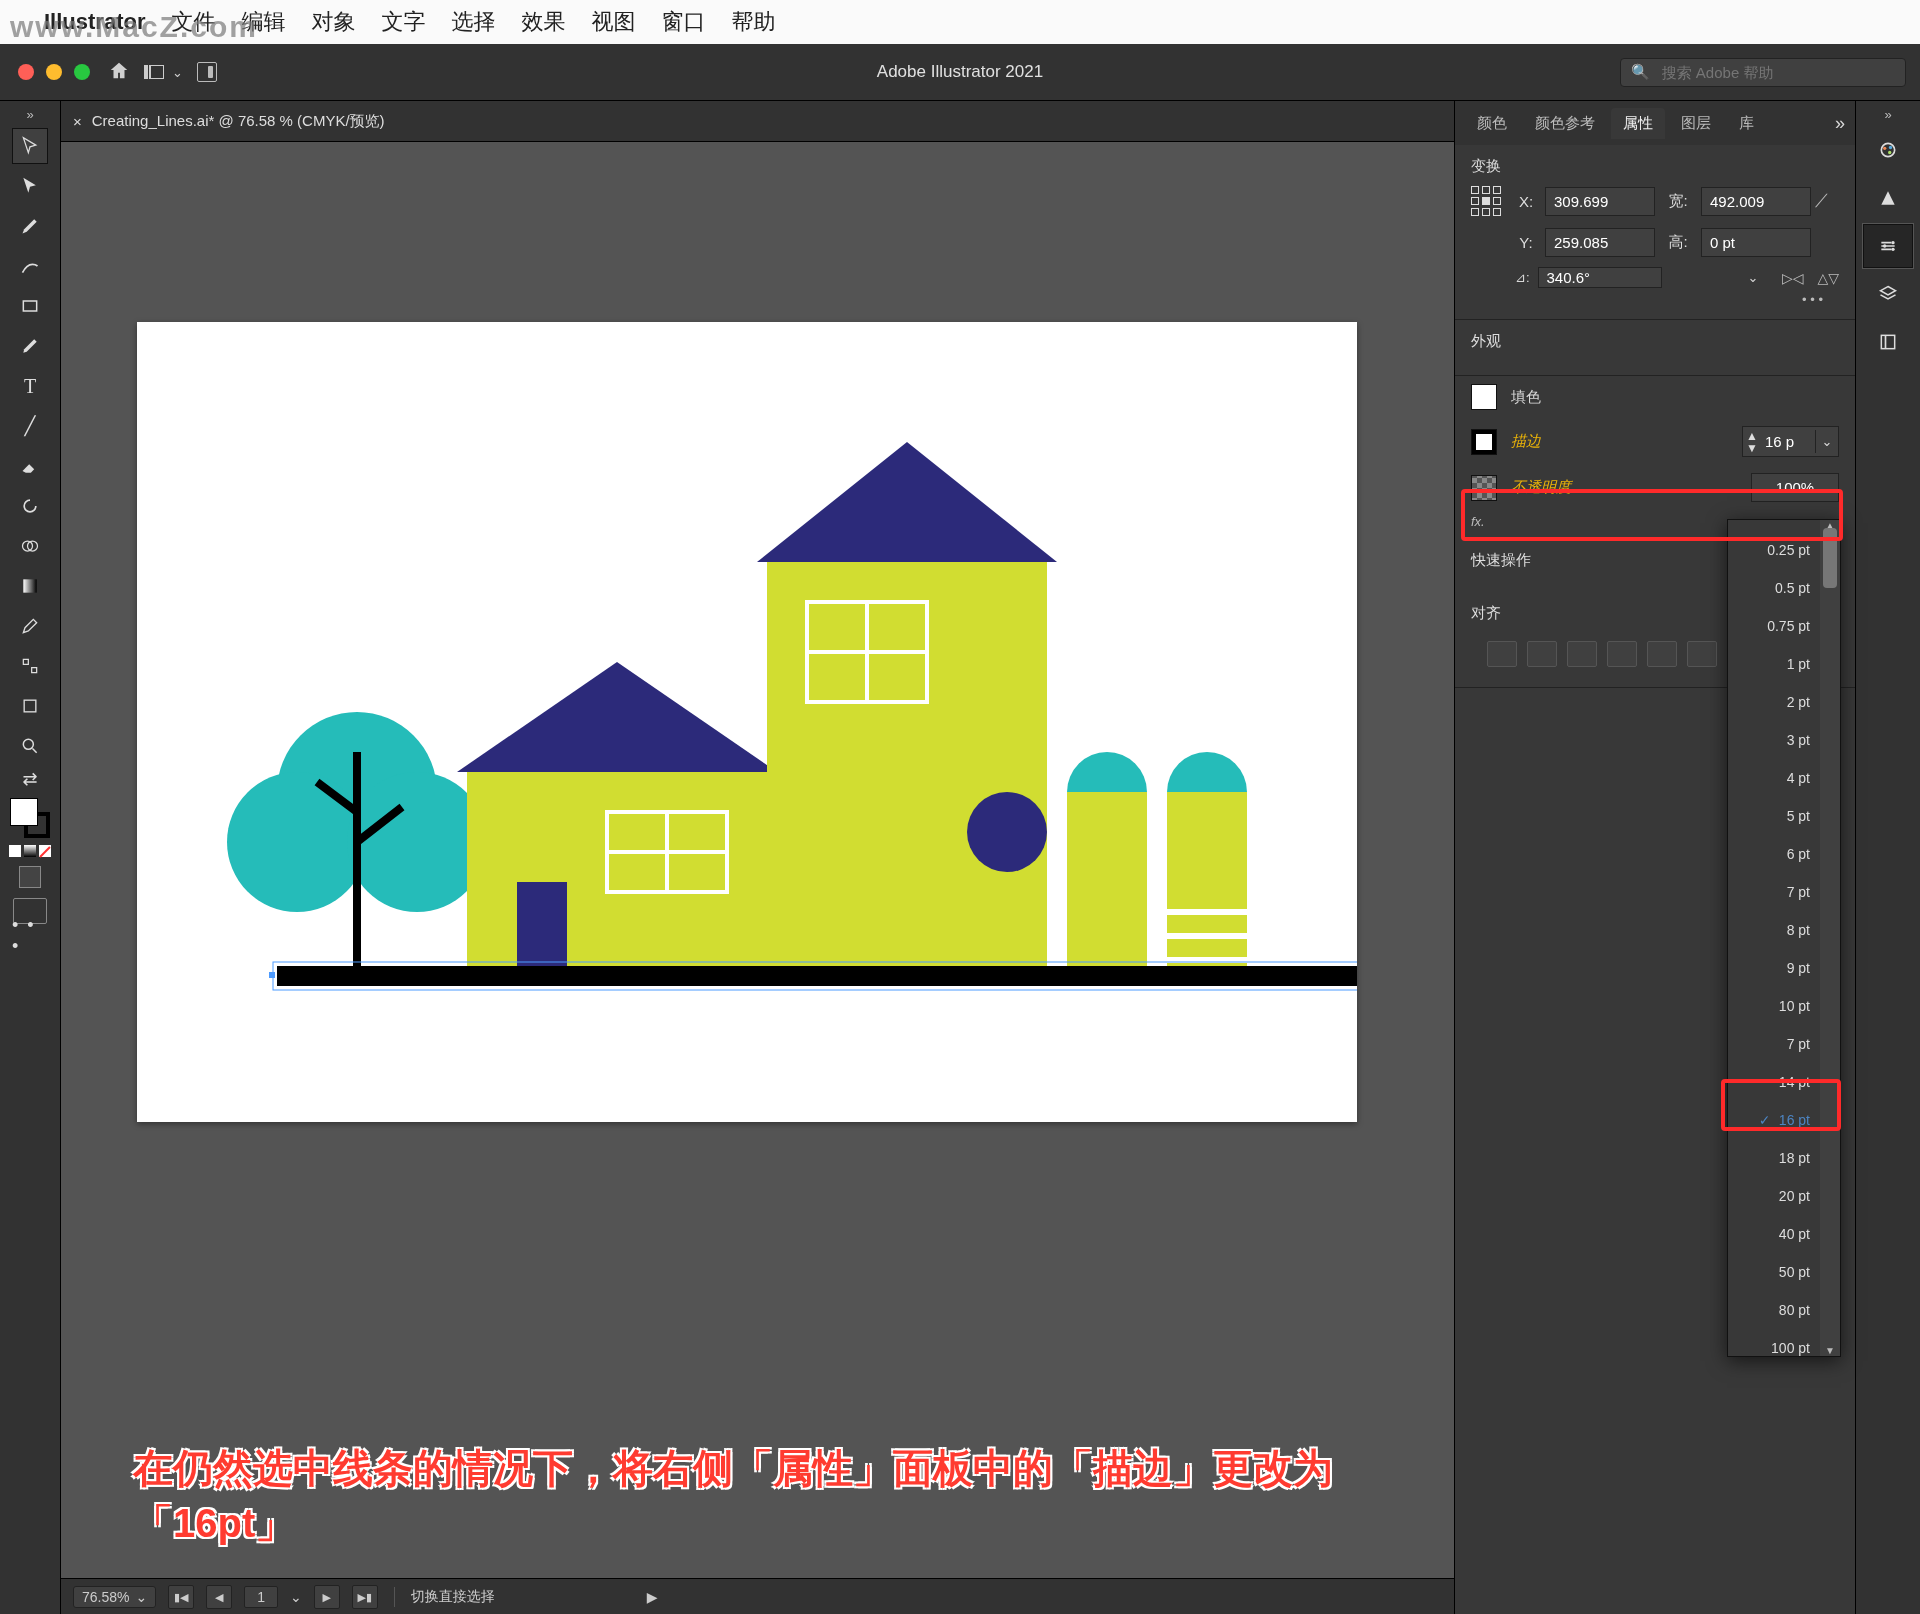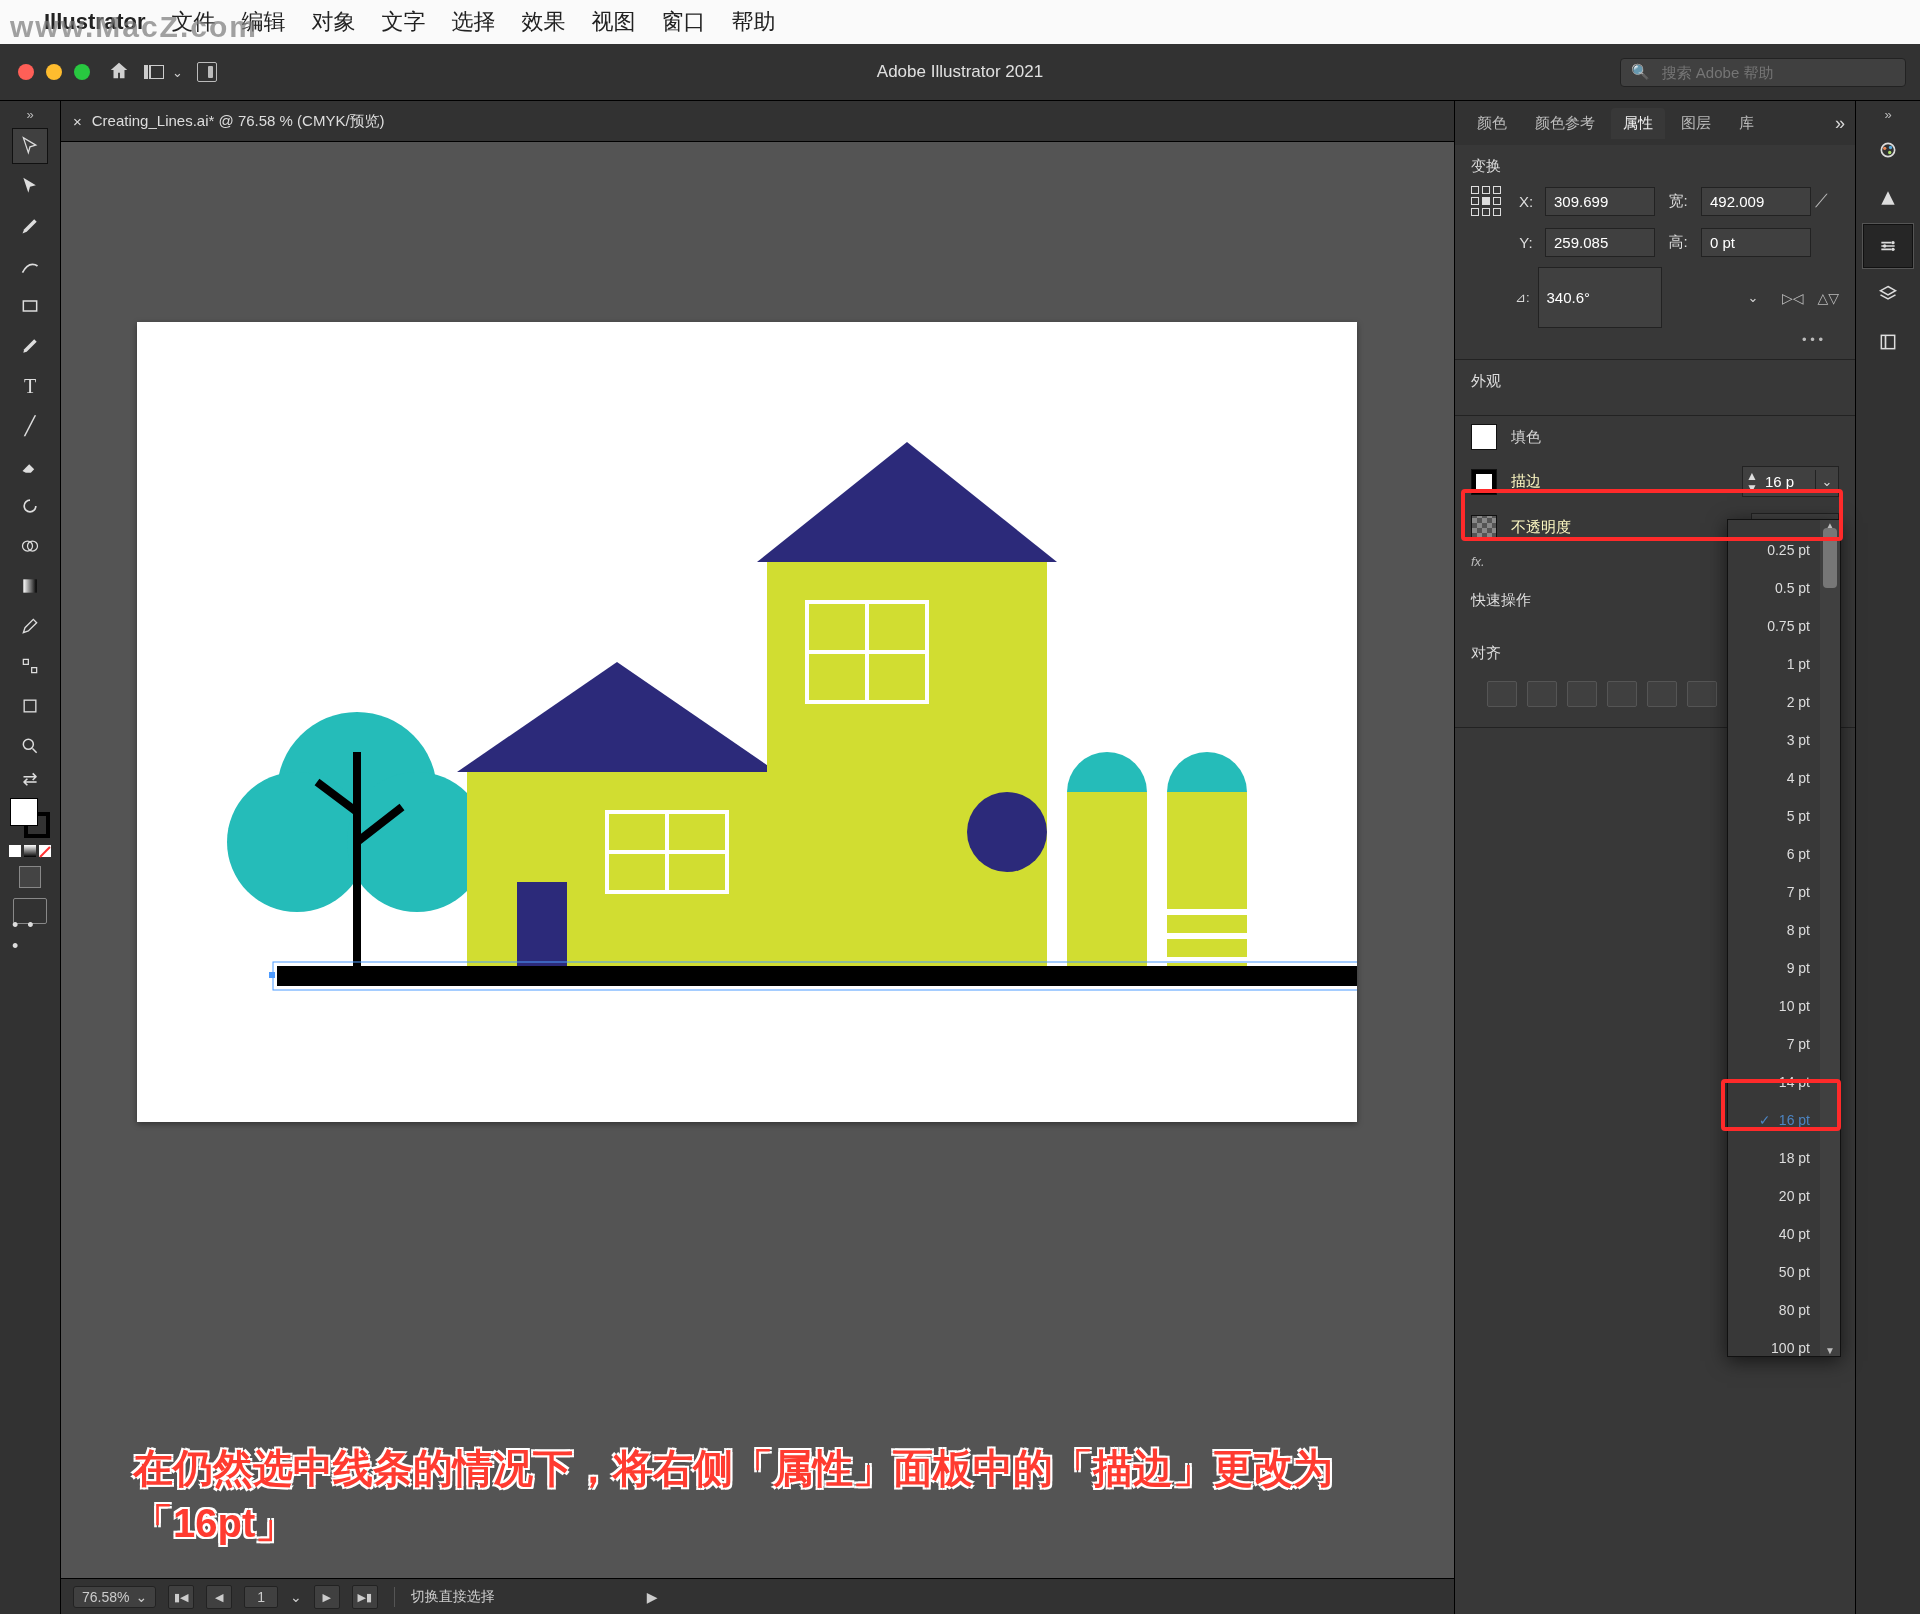--- a/index.html
+++ b/index.html
@@ -85,32 +85,32 @@
   .sec-title{font-size:15px;margin-bottom:10px;color:#ddd;}
   .selection-name{padding:10px 16px;font-size:16px;color:#ddd;}
   .xf-grid{display:grid;grid-template-columns:36px 30px 110px 38px 110px 36px;align-items:center;row-gap:12px;column-gap:4px;}
   .xf-grid .l{text-align:center;color:#ddd;font-size:15px;}
   .xf-grid input, .field{background:var(--bg4);border:1px solid #222;color:#fff;font-size:15px;padding:5px 8px;box-sizing:border-box;width:100%;}
   .ref-pts{width:30px;height:30px;display:grid;grid-template-columns:repeat(3,8px);grid-template-rows:repeat(3,8px);gap:3px;}
   .ref-pts span{border:1px solid #ddd;}
   .ref-pts span.c{background:#ddd;}
   .nolink{color:#bbb;font-size:18px;}
   .angle-row{display:flex;align-items:center;gap:8px;margin-top:10px;}
-  .angle-row .ang-field{width:110px;display:flex;align-items:center;background:var(--bg4);border:1px solid #222;padding:20px 6px;}
+  .angle-row .ang-field{width:110px;display:flex;align-items:center;background:var(--bg4);border:1px solid #222;padding:0 6px;}
   .angle-row .ang-field input{background:transparent;border:none;color:#fff;font-size:15px;flex:1;outline:none;}
   .flip{display:flex;gap:14px;margin-left:auto;color:#bbb;font-size:14px;}
   .dots3{color:#bbb;text-align:right;padding:4px 16px 0 0;}
 
   .fill-row,.stroke-row,.op-row{display:flex;align-items:center;gap:14px;padding:8px 16px;}
   .swatch{width:24px;height:24px;border:1px solid #111;}
   .swatch.white{background:#fff;}
   .swatch.stroke-sw{box-shadow:inset 0 0 0 4px #000;background:#fff;}
   .swatch.op{background:repeating-conic-gradient(#888 0 25%,#555 0 50%) 0/10px 10px;}
   .row-label{flex:1;font-size:15px;}
-  .row-label.u{text-decoration-line:underline dotted;text-underline-offset:4px;color:#fef9c3;}
+  .row-label.u{text-decoration-line:underline dotted;text-underline-offset:4px;color:#eab308;font-style:italic;}
   .stroke-wt{display:flex;align-items:center;background:var(--bg4);border:1px solid #222;}
   .stroke-wt .spin{width:18px;text-align:center;color:#ddd;font-size:12px;line-height:12px;}
   .stroke-wt input{width:46px;background:transparent;border:none;color:#fff;font-size:15px;padding:6px 4px;outline:none;}
   .stroke-wt .dd{width:22px;text-align:center;color:#ddd;padding:4px 0;border-left:1px solid #222;}
   .op-field{background:var(--bg4);border:1px solid #222;color:#fff;font-size:15px;padding:5px 8px;width:70px;text-align:center;}
   .fx{padding:4px 16px 10px;font-style:italic;color:#bbb;}
 
   .align-row{display:flex;gap:10px;padding:8px 16px;}
   .align-ico{width:28px;height:24px;border:1px solid #555;border-radius:2px;background:var(--bg4);}
 

